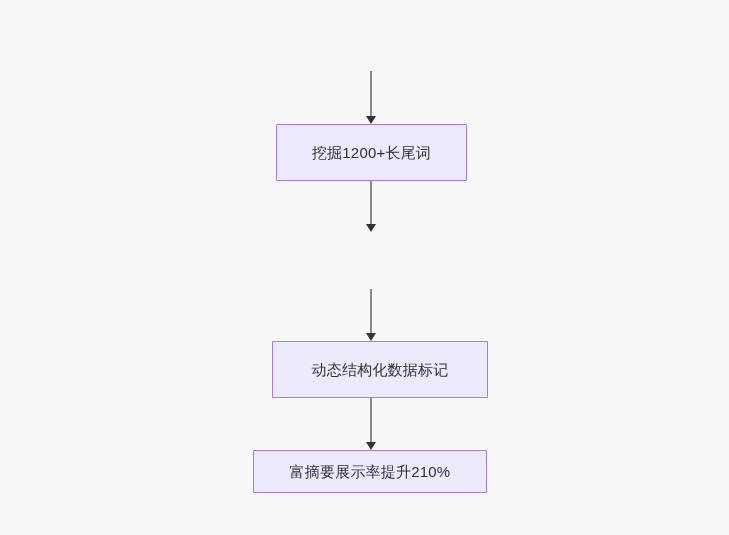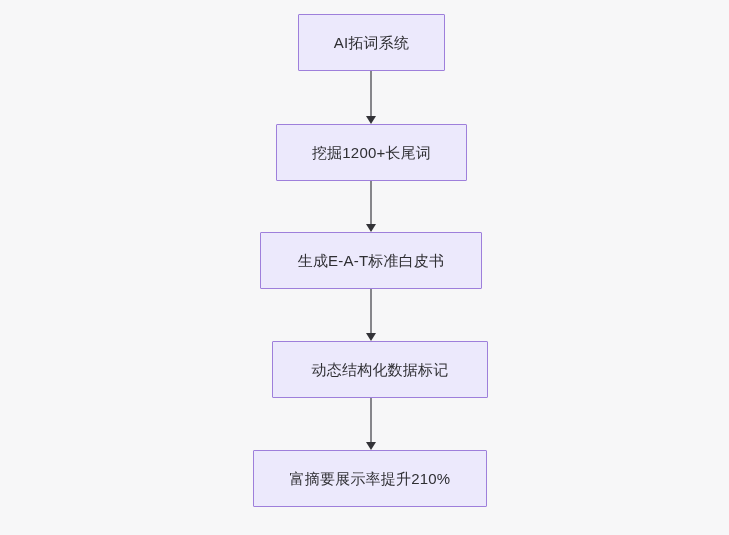--- a/index.html
+++ b/index.html
@@ -71,29 +71,23 @@
   </div>
   <div class="edge" style="left: 370px; top: 289px; width: 2px; height: 52px;">
     <div class="edge-line" style="height: 45px;"></div>
     <div class="edge-head" style="top: 44px;"></div>
   </div>
   <div class="edge" style="left: 370px; top: 398px; width: 2px; height: 52px;">
     <div class="edge-line" style="height: 45px;"></div>
     <div class="edge-head" style="top: 44px;"></div>
   </div>
 
-  <div class="node" style="left: 298px; top: 14px; width: 147px; height: 57px;">
-    <span class="node-label">AI拓词系统</span>
-  </div>
   <div class="node" style="left: 276px; top: 124px; width: 191px; height: 57px; align-items: center;">
     <span class="node-label">挖掘1200+长尾词</span>
-  </div>
-  <div class="node" style="left: 260px; top: 232px; width: 222px; height: 57px;">
-    <span class="node-label">生成E-A-T标准白皮书</span>
   </div>
   <div class="node" style="left: 263px; top: 341px; width: 216px; height: 57px; margin-left: 9px;">
     <span class="node-label">动态结构化数据标记</span>
   </div>
-  <div class="node" style="left: 253px; top: 450px; width: 234px; height: 57px;">
+  <div class="node" style="left: 253px; top: 450px; width: 234px; height: 43px;">
     <span class="node-label">富摘要展示率提升210%</span>
   </div>
 
 </div>
 
 </body></html>

